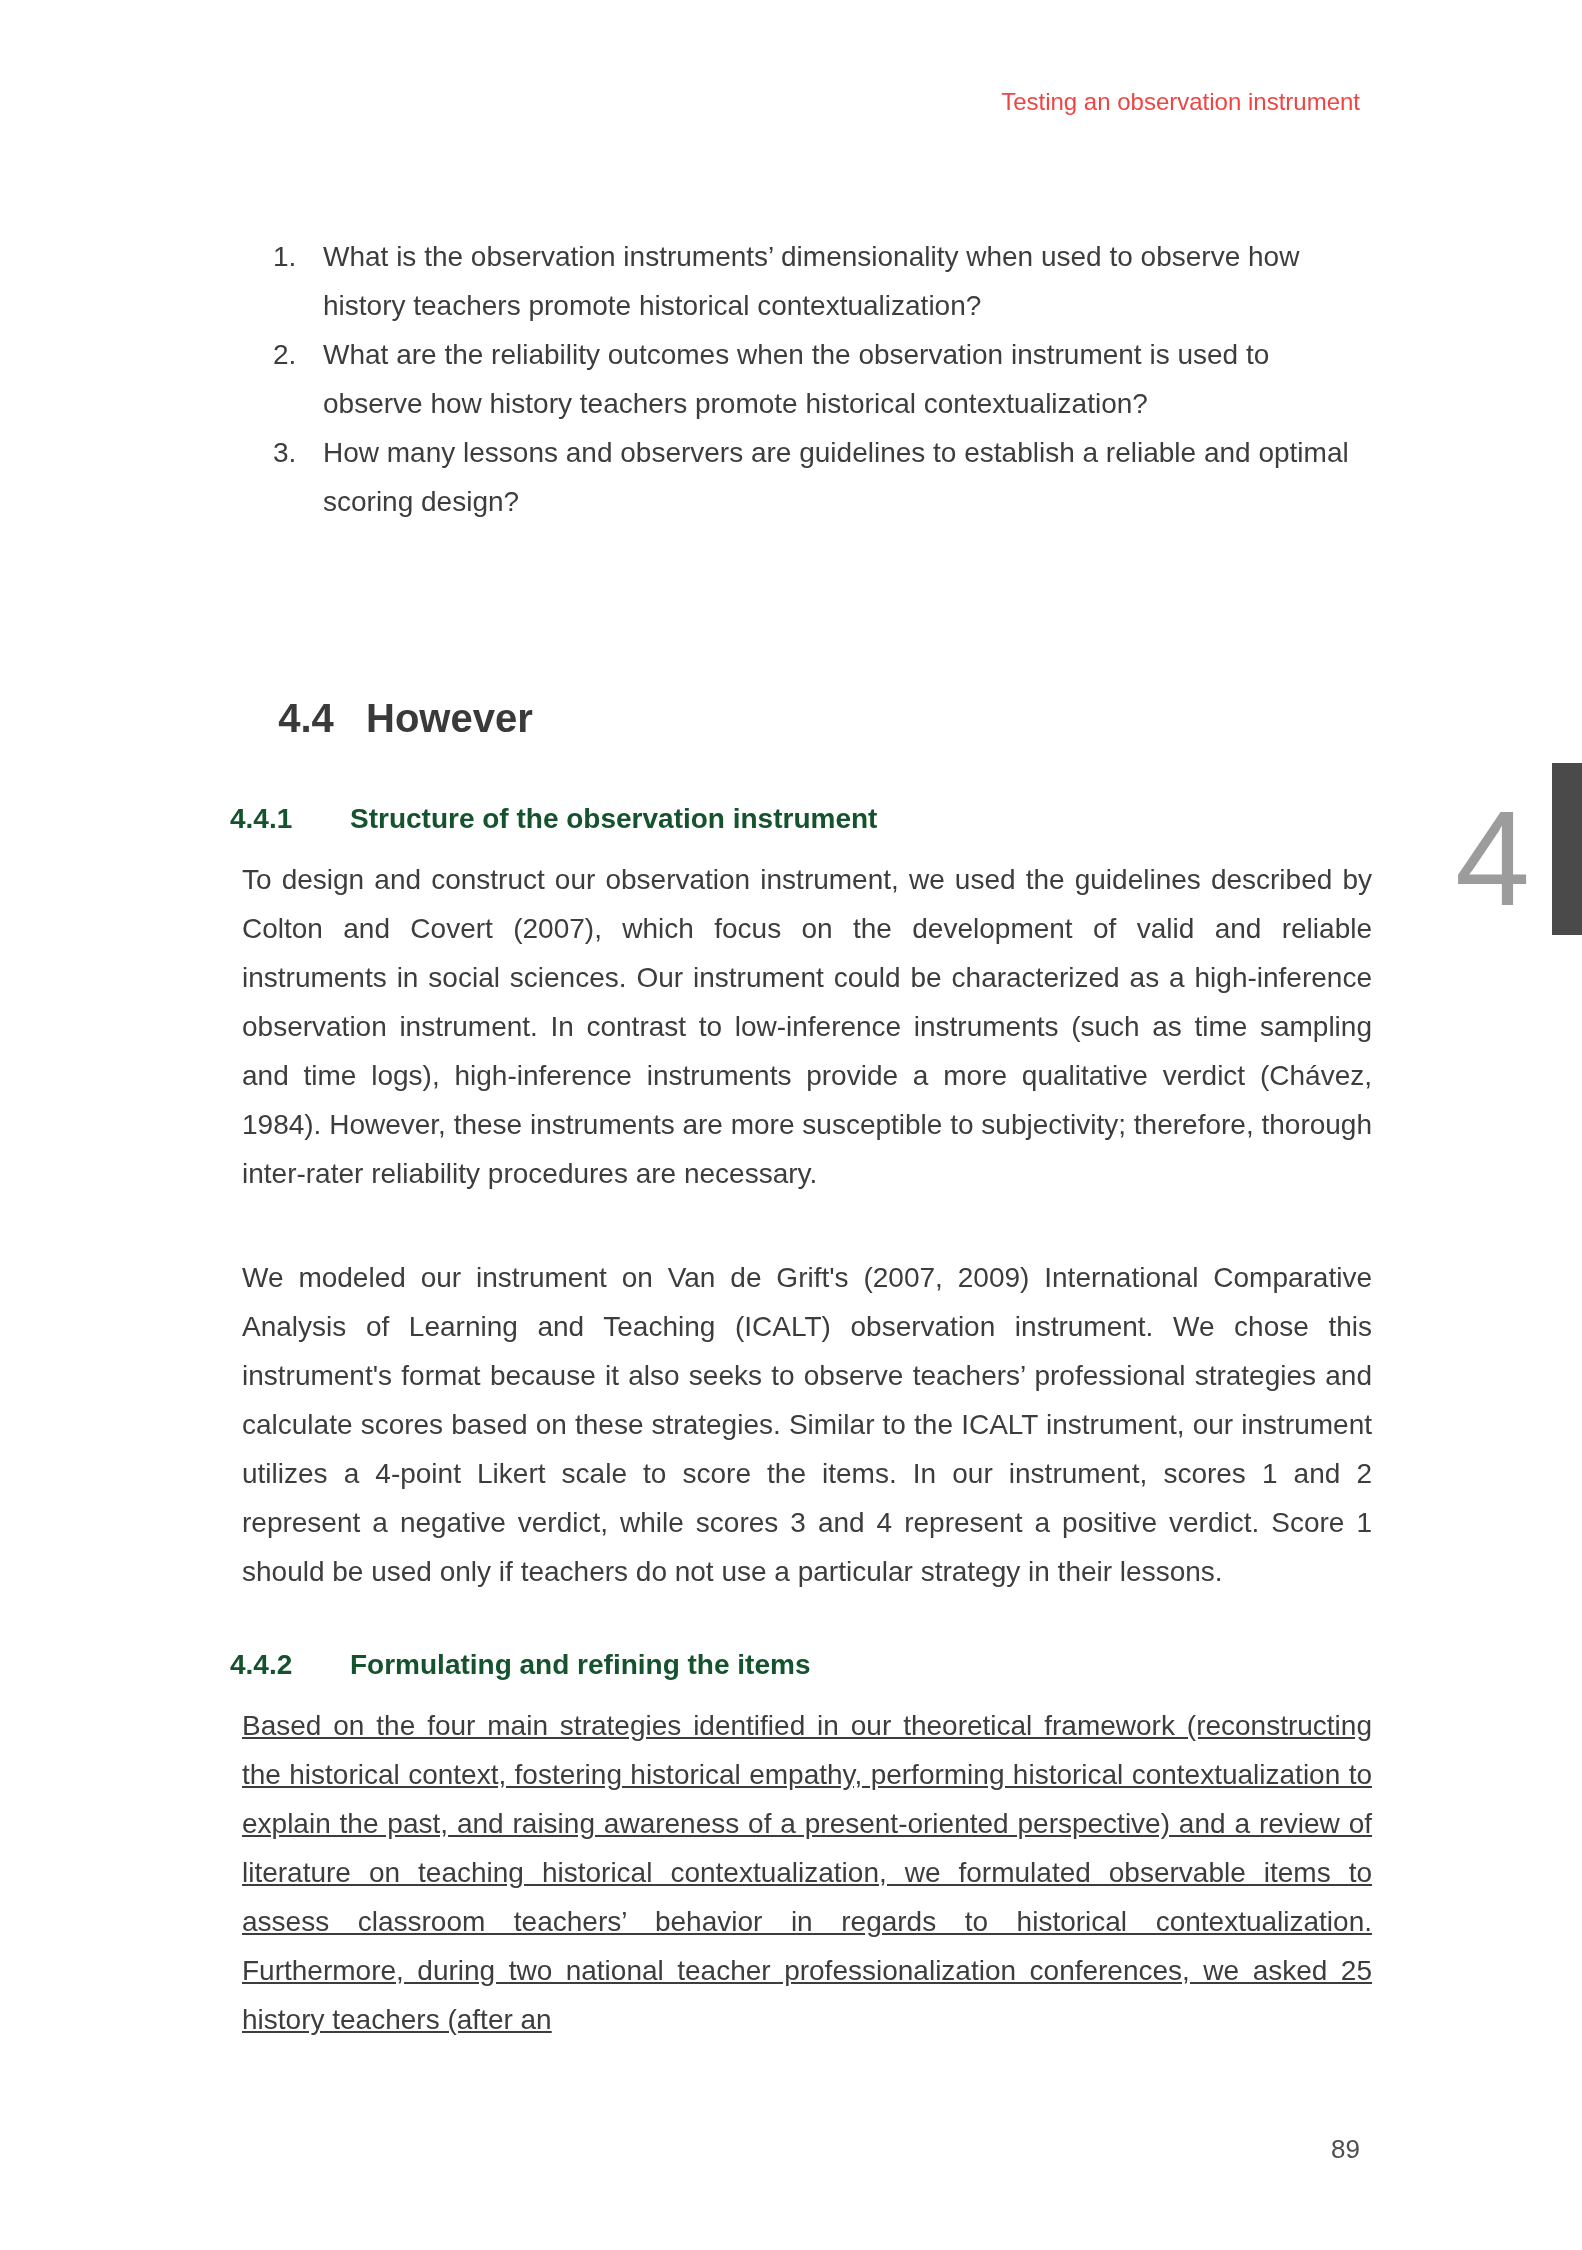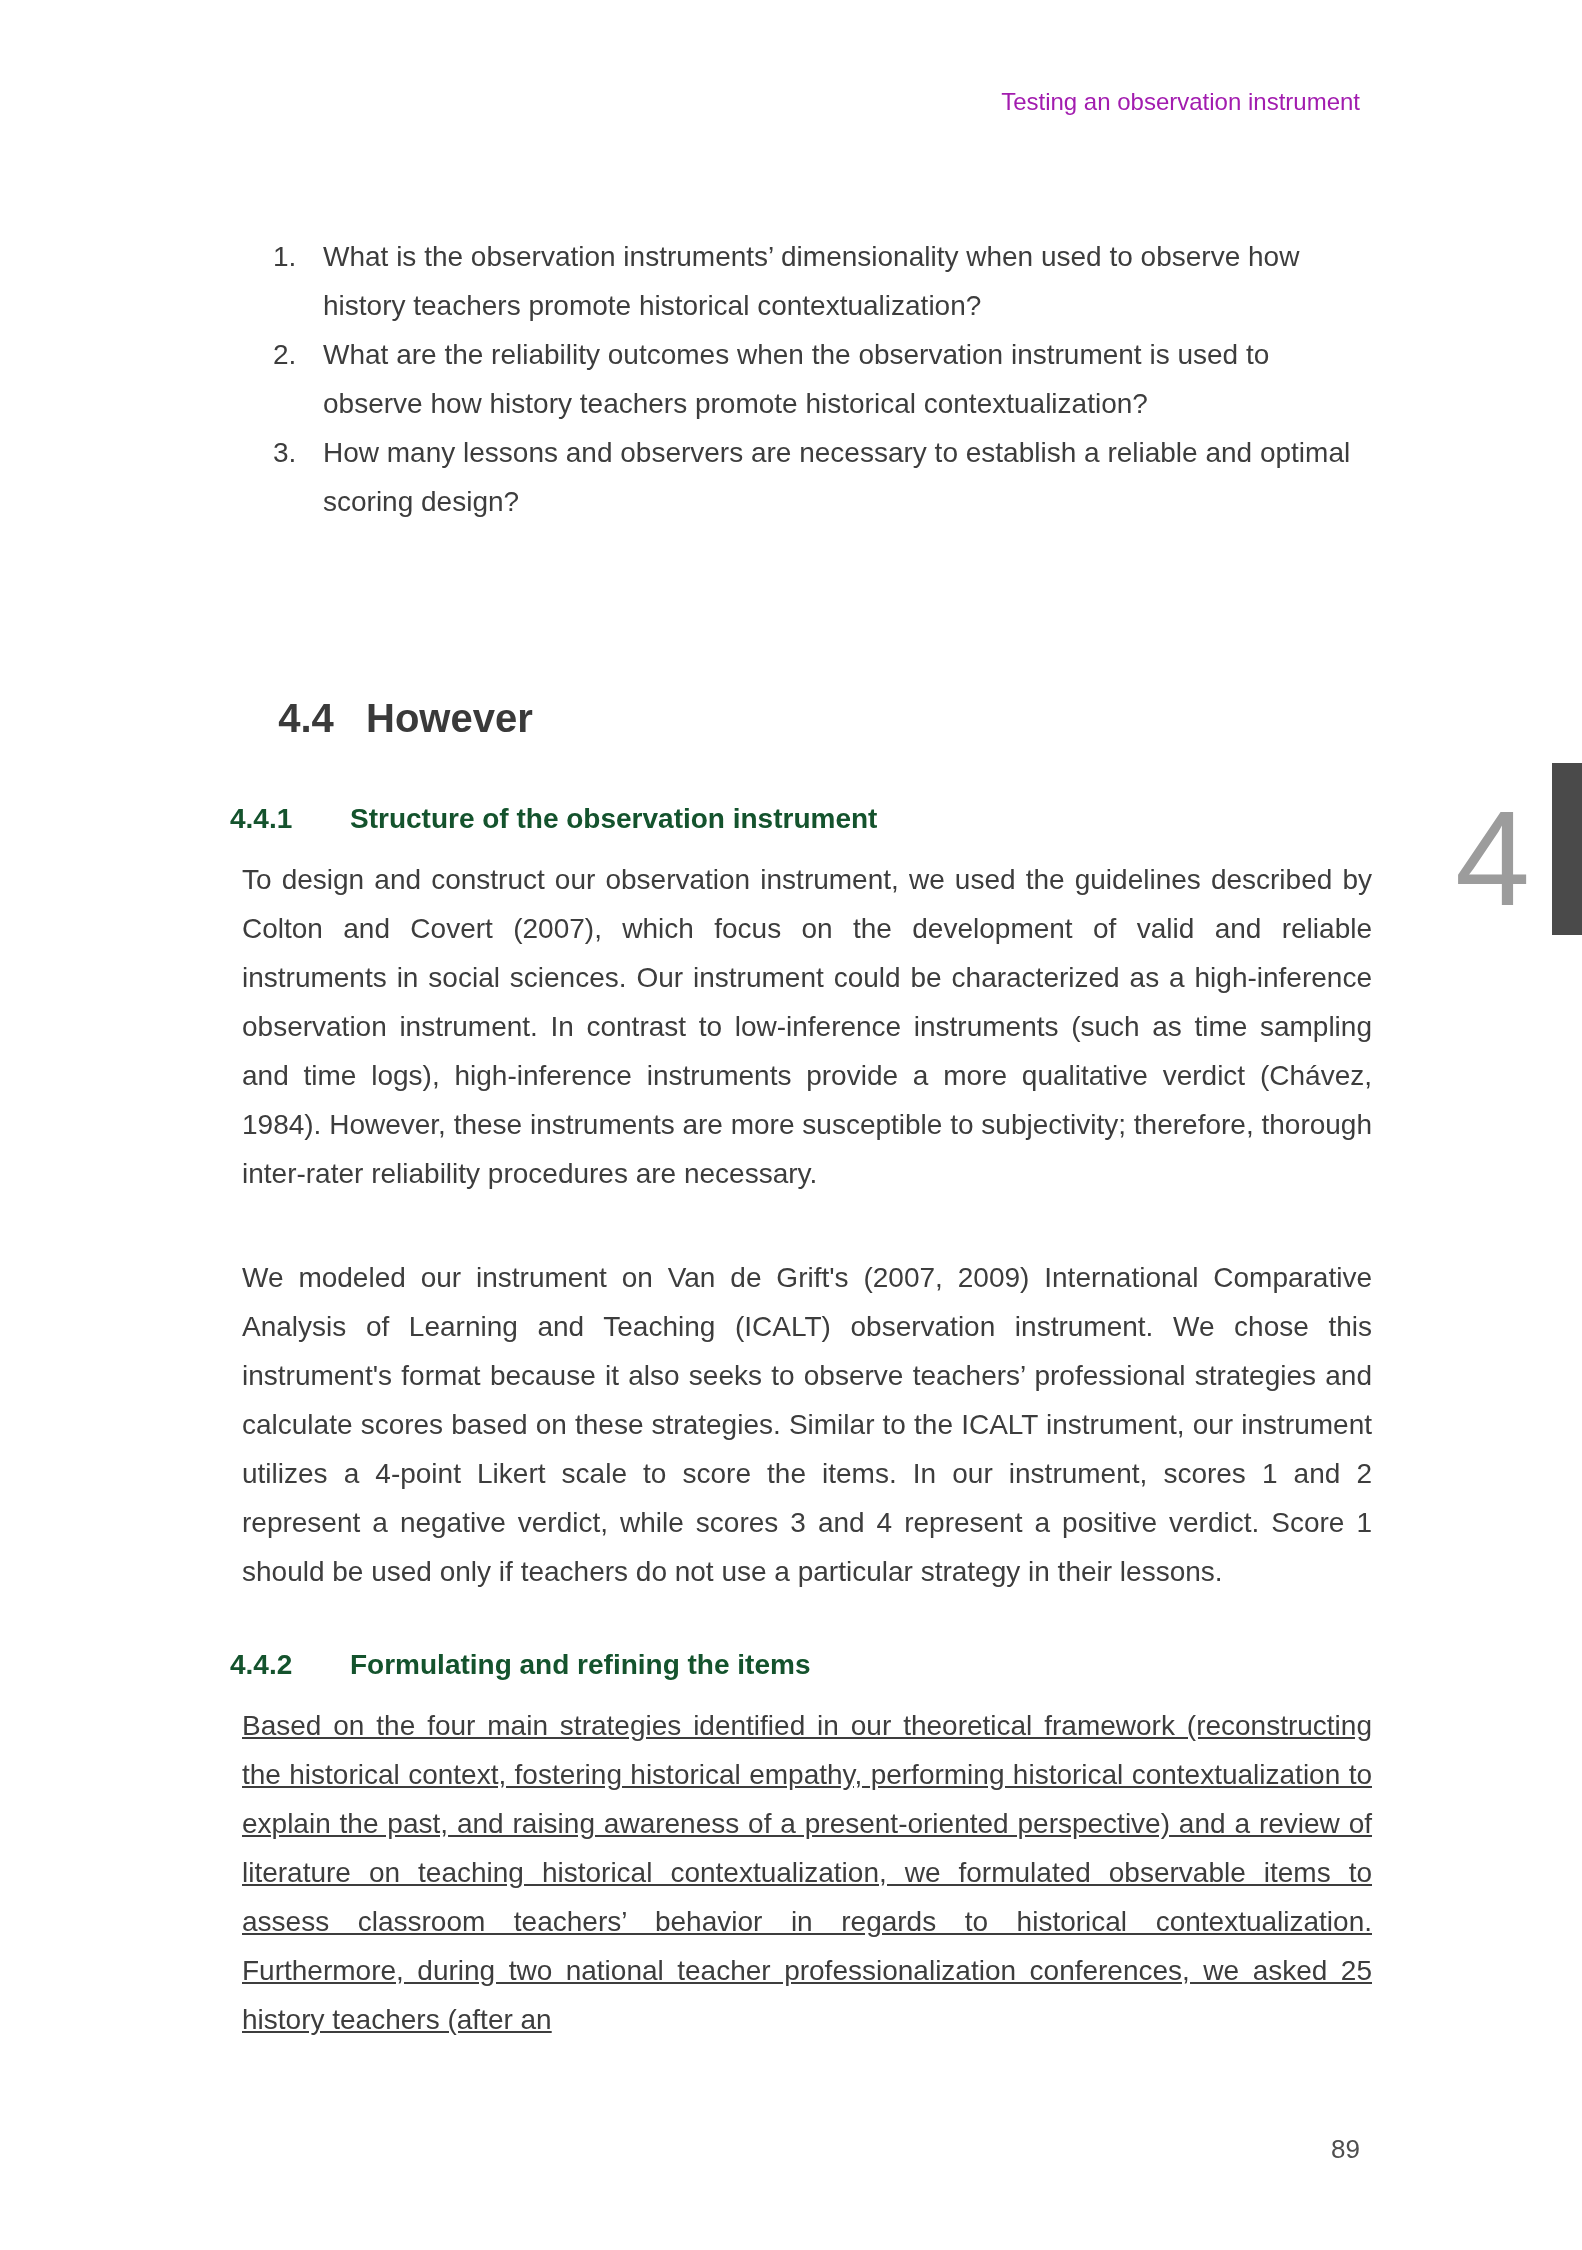--- a/index.html
+++ b/index.html
@@ -18,21 +18,21 @@
   }
 
   
   .running-header {
     position: absolute;
     top: 88px;
     left: 230px;
     width: 1130px;
     text-align: right;
     font-size: 24px;
-    color: #a21caf;
+    color: #ef4444;
   }
 
   
   .rq-list {
     position: absolute;
     top: 232px;
     left: 230px;
     width: 1130px;
     margin: 0;
     padding: 0;
@@ -146,21 +146,21 @@
     <li class="rq-item">
       <span class="rq-num">1.</span>
       <span class="rq-text">What is the observation instruments’ dimensionality when used to observe how history teachers promote historical contextualization?</span>
     </li>
     <li class="rq-item">
       <span class="rq-num">2.</span>
       <span class="rq-text">What are the reliability outcomes when the observation instrument is used to observe how history teachers promote historical contextualization?</span>
     </li>
     <li class="rq-item">
       <span class="rq-num">3.</span>
-      <span class="rq-text">How many lessons and observers are necessary to establish a reliable and optimal scoring design?</span>
+      <span class="rq-text">How many lessons and observers are guidelines to establish a reliable and optimal scoring design?</span>
     </li>
   </ol>
 
   <h1 class="section-heading">
     <span class="heading-num-col">4.4</span>
     <span>However</span>
   </h1>
 
   <h2 class="sub-heading sub-1">
     <span class="heading-num-col">4.4.1</span>

